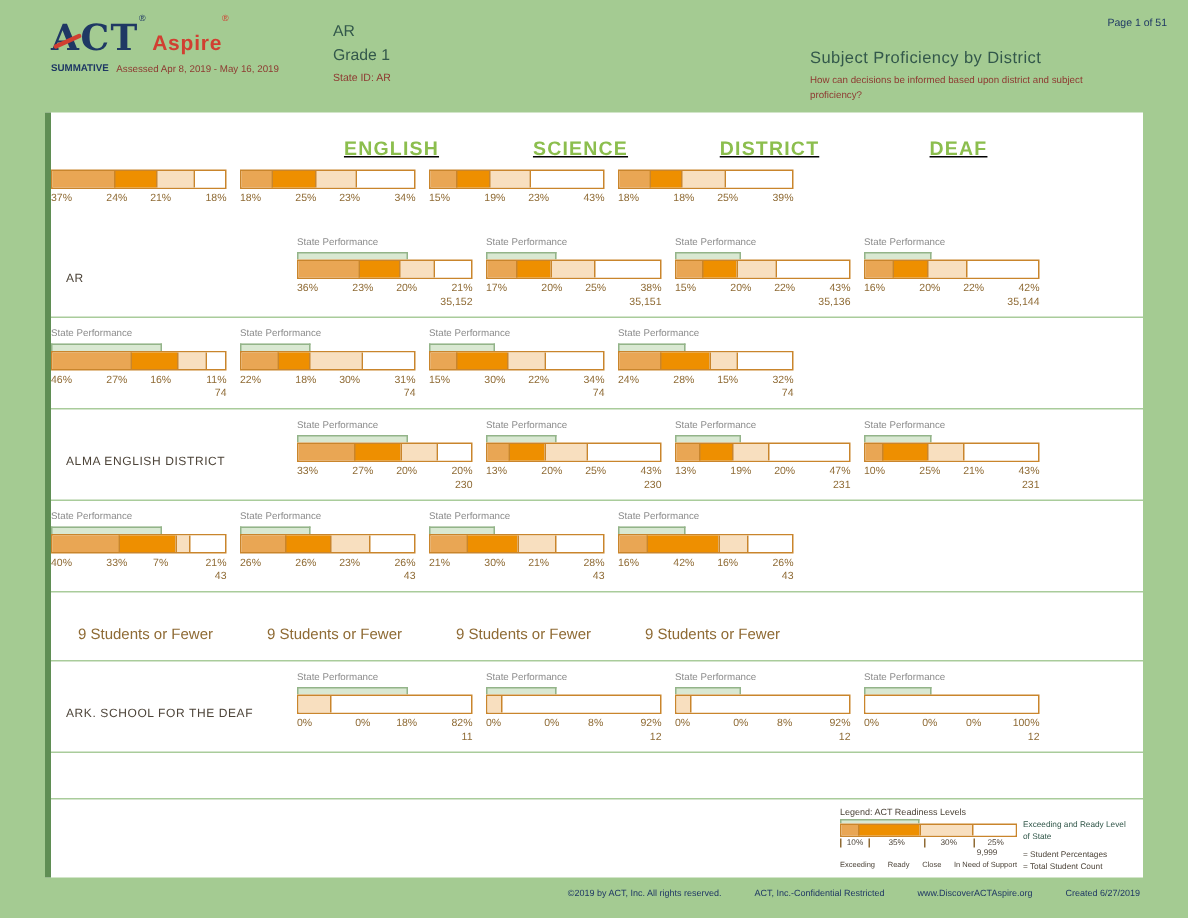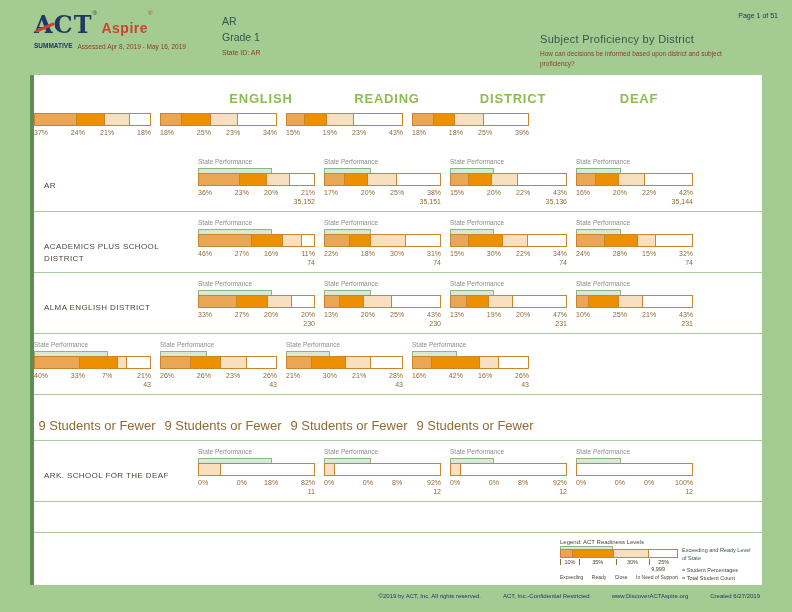--- a/index.html
+++ b/index.html
@@ -25,21 +25,21 @@
   .state-id { font-size:7px; color:#8E3B32; margin-top:3px; }
   .hdr-right { position:absolute; left:525px; top:33px; width:215px;margin-left:15px; }
   .rpt-title { font-size:11px; color:#33584B; letter-spacing:0.3px; }
   .rpt-question { font-size:6.5px; color:#8E3B32; margin-top:4px; line-height:1.5; width:200px; }
   .page-num { position:absolute; right:14px; top:12px; font-size:7px; color:#1F3864; }
 
   
   .sheet { position:absolute; left:30px; top:75px; width:732px; height:510px; background:#FFFFFF;
            border-left:4px solid #5F8E54; }
 
-  .col-headers { display:flex; padding-top:16px; }
+  .col-headers { display:flex; padding-top:16px;text-decoration:underline; }
   .col-spacer { width:164px; }
   .col-h { width:126px; text-align:center; font-size:13px; font-weight:bold; color:#8CBE4E; letter-spacing:0.8px; }
 
   .row { display:flex; padding:7px 0 4px 0; }
   .row.divided { border-bottom:1px solid #A9CC9B; }
   .label-cell { width:164px; padding-left:10px; font-size:8px; color:#4D4439; letter-spacing:0.4px; line-height:1.5; }
   .label-cell.sp { padding-top:22px; }
   .label-cell.plain { padding-top:3px; }
   .label-cell.mid { padding-top:12px; }
 
@@ -47,21 +47,21 @@
   .sp-label { font-size:6.5px; color:#8C8C8C; height:10px; }
   .sp-overlay { height:5px; background:#D9E8D2; border:1px solid #93B489; border-bottom:none; }
   .bar { width:117px; height:13px; display:flex; border:1px solid #C9852C; background:#FFFFFF; }
   .seg { height:100%; }
   .seg + .seg { border-left:1px solid #C9852C; }
   .pct-row { width:117px; display:flex; margin-top:3px; font-size:7px; color:#8F6B35; }
   .pct-row span { flex:1; text-align:center; }
   .pct-row span:first-child { text-align:left; }
   .pct-row span:last-child { text-align:right; }
   .count-row { width:117px; text-align:right; font-size:7px; color:#8F6B35; margin-top:2px; height:9px; }
-  .suppressed-cell { width:126px; text-align:center; font-size:13px; color:#8F6B35; padding-top:16px; }
+  .suppressed-cell { width:126px; text-align:center; font-size:10px; color:#8F6B35; padding-top:16px; }
   .row.suppressed { min-height:46px; }
 
   .final-divider { border-bottom:1px solid #A9CC9B; margin-top:30px; }
 
   
   .legend { position:absolute; right:6px; bottom:3px; width:196px; font-size:5.5px; color:#4D4439; }
   .legend-title { font-size:6px; margin-bottom:1px; }
   .legend-flex { display:flex; }
   .legend-left { width:118px; }
   .legend-overlay { height:3px; background:#D9E8D2; border:1px solid #93B489; border-bottom:none; width:45%; }
@@ -108,21 +108,21 @@
       <div class="rpt-question">How can decisions be informed based upon district and subject proficiency?</div>
     </div>
 
     <div class="page-num">Page 1 of 51</div>
   </div>
 
   <div class="sheet">
     <div class="col-headers" id="col-headers">
         <div class="col-spacer"></div>
         <div class="col-h">ENGLISH</div>
-        <div class="col-h">READING</div>
+        <div class="col-h">SCIENCE</div>
         <div class="col-h">DISTRICT</div>
         <div class="col-h">DEAF</div>
       </div>
     <div id="rows-container">
         <div class="row">
           <div class="subject-cell">
             <div class="bar">
               <div class="seg" style="flex-grow: 37; background: rgb(233, 166, 84);"></div>
               <div class="seg" style="flex-grow: 24; background: rgb(238, 143, 0);"></div>
               <div class="seg" style="flex-grow: 21; background: rgb(248, 223, 191);"></div>
@@ -247,21 +247,20 @@
             <div class="pct-row">
               <span>16%</span>
               <span>20%</span>
               <span>22%</span>
               <span>42%</span>
             </div>
             <div class="count-row">35,144</div>
           </div>
         </div>
         <div class="row divided">
-          <div class="label-cell sp">ACADEMICS PLUS SCHOOL DISTRICT</div>
           <div class="subject-cell">
             <div class="sp-label">State Performance</div>
             <div class="sp-overlay" style="width: 59%;"></div>
             <div class="bar">
               <div class="seg" style="flex-grow: 46; background: rgb(233, 166, 84);"></div>
               <div class="seg" style="flex-grow: 27; background: rgb(238, 143, 0);"></div>
               <div class="seg" style="flex-grow: 16; background: rgb(248, 223, 191);"></div>
               <div class="seg" style="flex-grow: 11; background: rgb(255, 255, 255);"></div>
             </div>
             <div class="pct-row">

